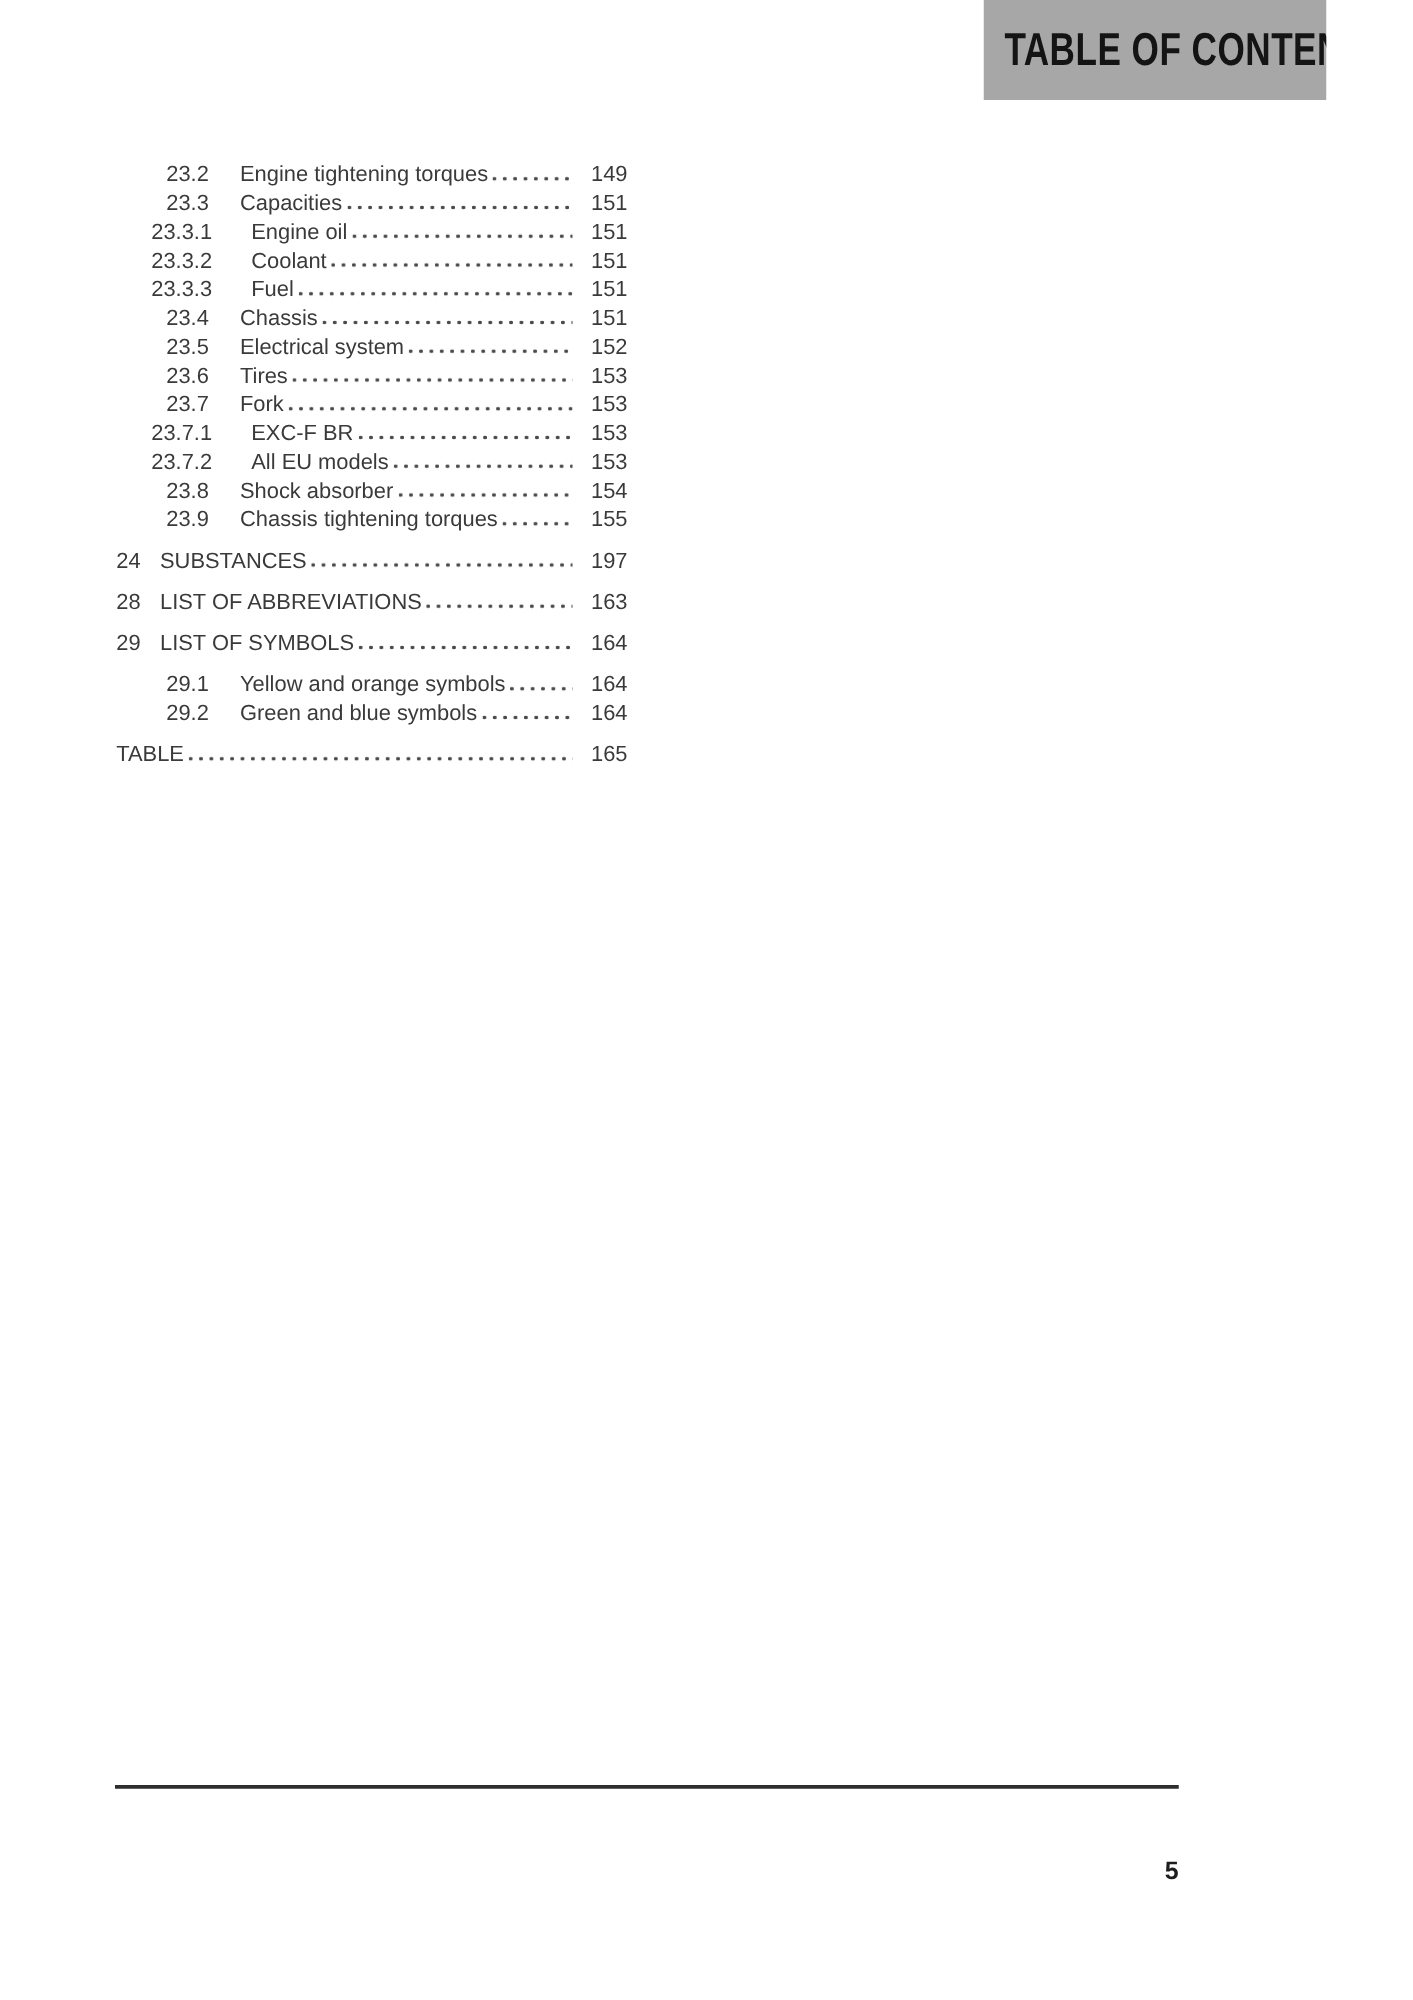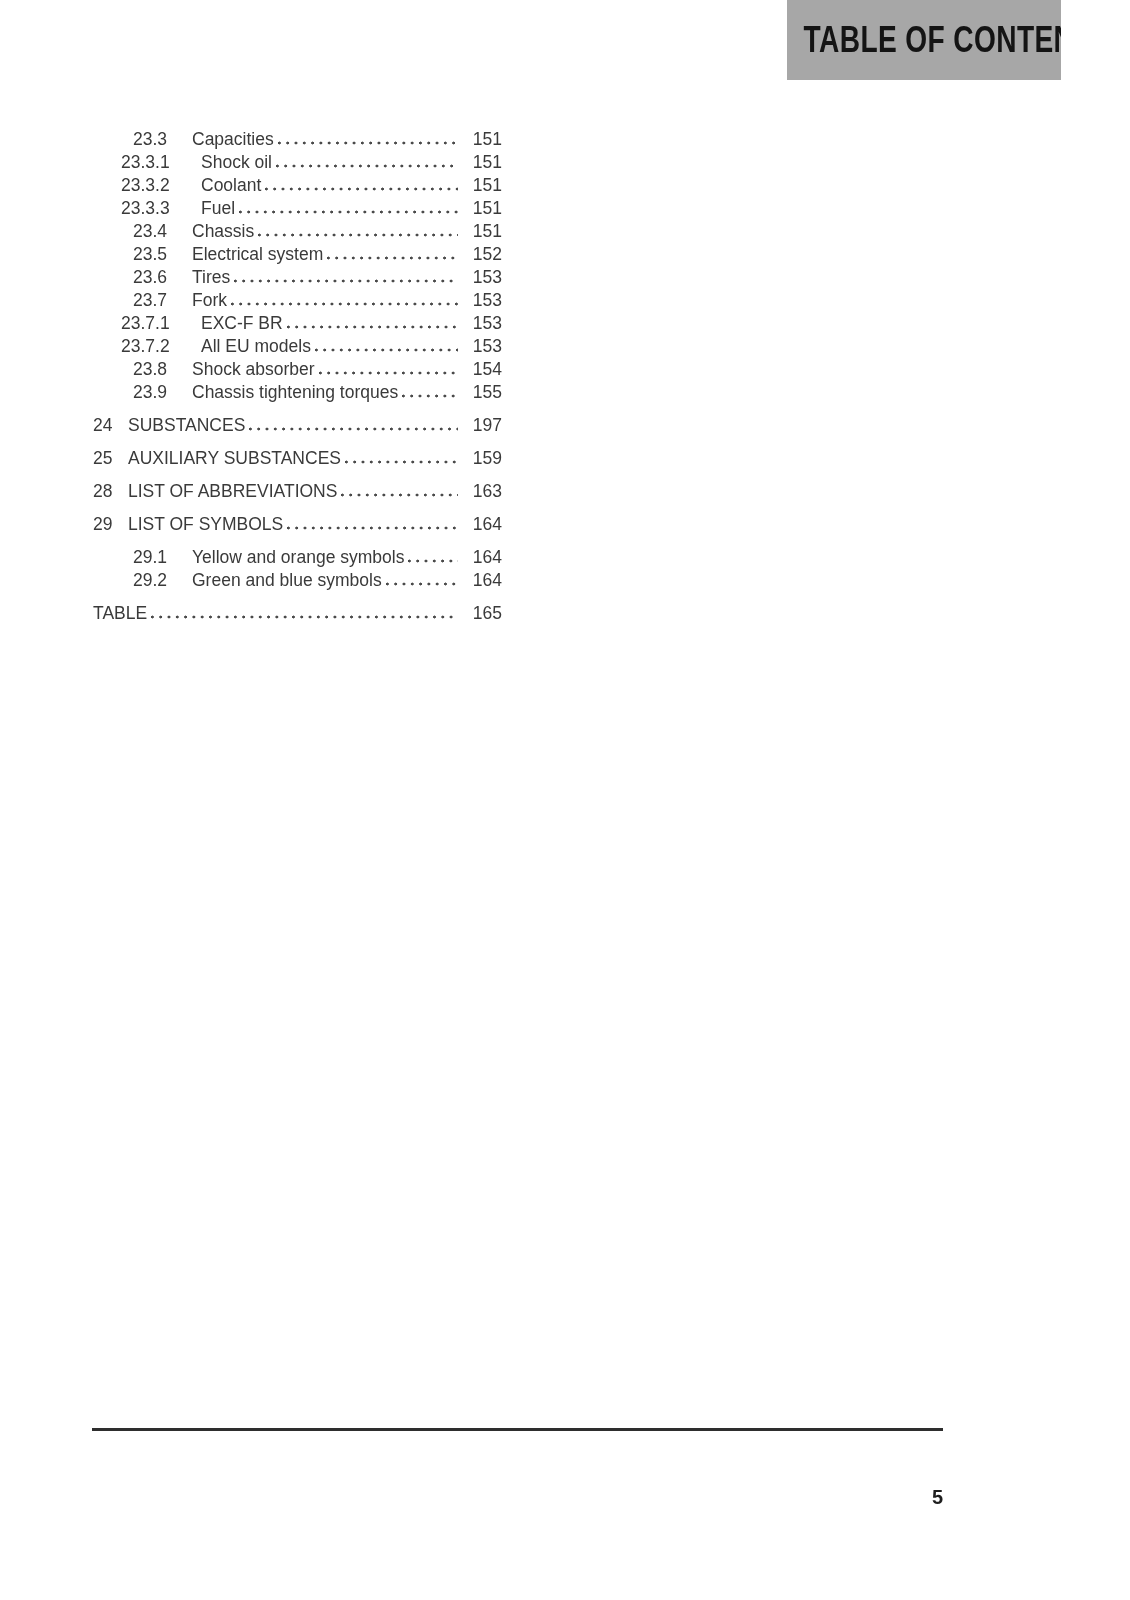--- a/index.html
+++ b/index.html
@@ -83,28 +83,34 @@
 <body>
 
 <div class="page" style="--header_bg: #a7a7a7; --header_text: #141414; --text: #3a3a3a; --dots: #4a4a4a; --rule: #2e2e2e;">
 
   <div class="header-box">
     <span class="header-title">TABLE OF CONTENTS</span>
   </div>
 
   <div class="toc">
       <div class="row l2">
+      <span class="num">23.2</span>
+      <span class="title">Engine tightening torques</span>
+      <span class="leader"></span>
+      <span class="page-num">149</span>
+    </div>
+      <div class="row l2">
       <span class="num">23.3</span>
       <span class="title">Capacities</span>
       <span class="leader"></span>
       <span class="page-num">151</span>
     </div>
       <div class="row l3">
       <span class="num">23.3.1</span>
-      <span class="title">Shock oil</span>
+      <span class="title">Engine oil</span>
       <span class="leader"></span>
       <span class="page-num">151</span>
     </div>
       <div class="row l3">
       <span class="num">23.3.2</span>
       <span class="title">Coolant</span>
       <span class="leader"></span>
       <span class="page-num">151</span>
     </div>
       <div class="row l3">
@@ -161,26 +167,20 @@
       <span class="leader"></span>
       <span class="page-num">155</span>
     </div>
       <div class="row l1 gap">
       <span class="num">24</span>
       <span class="title">SUBSTANCES</span>
       <span class="leader"></span>
       <span class="page-num">197</span>
     </div>
       <div class="row l1 gap">
-      <span class="num">25</span>
-      <span class="title">AUXILIARY SUBSTANCES</span>
-      <span class="leader"></span>
-      <span class="page-num">159</span>
-    </div>
-      <div class="row l1 gap">
       <span class="num">28</span>
       <span class="title">LIST OF ABBREVIATIONS</span>
       <span class="leader"></span>
       <span class="page-num">163</span>
     </div>
       <div class="row l1 gap">
       <span class="num">29</span>
       <span class="title">LIST OF SYMBOLS</span>
       <span class="leader"></span>
       <span class="page-num">164</span>

